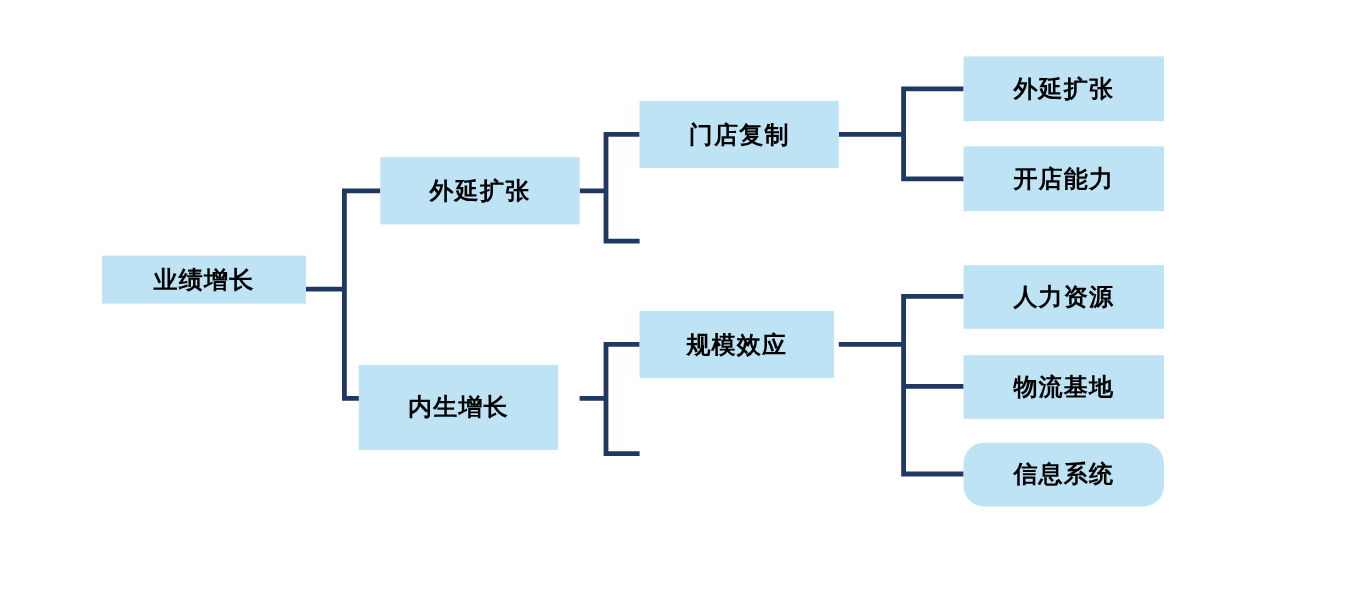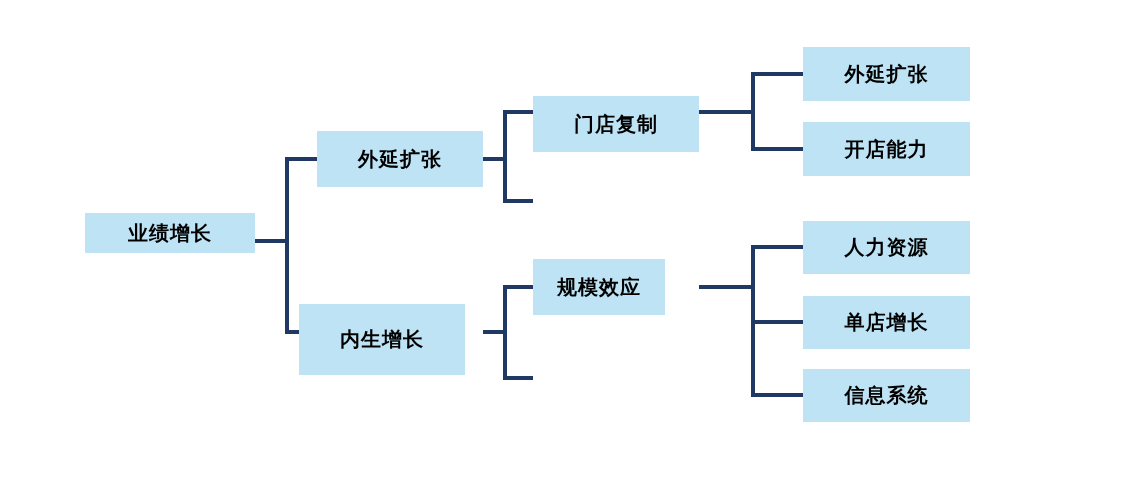--- a/index.html
+++ b/index.html
@@ -58,22 +58,22 @@
     <path d="M483 332 H505 M533 287 H505 V378 H533"></path>
 
     <path d="M699 287 H753 M803 247 H753 V395 H803 M753 322 H803"></path>
   </svg>
 
   <div class="node" style="left:85px; top:213px; width:170px; height:40px;font-family:Liberation Serif, serif;">业绩增长</div>
 
   <div class="node" style="left:317px; top:131px; width:166px; height:56px;">外延扩张</div>
   <div class="node" style="left:299px; top:304px; width:166px; height:71px;">内生增长</div>
 
-  <div class="node" style="left:533px; top:96px; width:166px; height:56px;">门店复制</div>
-  <div class="node" style="left:533px; top:259px; width:132px; height:56px;">规模效应</div>
+  <div class="node" style="left:533px; top:84px; width:166px; height:56px;">门店复制</div>
+  <div class="node" style="left:533px; top:259px; width:162px; height:56px;">规模效应</div>
 
   <div class="node" style="left:803px; top:47px; width:167px; height:54px;">外延扩张</div>
   <div class="node" style="left:803px; top:221px; width:167px; height:53px;">人力资源</div>
   <div class="node" style="left:803px; top:122px; width:167px; height:54px;">开店能力</div>
-  <div class="node" style="left:803px; top:296px; width:167px; height:53px;">单店增长</div>
-  <div class="node" style="left:803px; top:369px; width:167px; height:53px;">信息系统</div>
+  <div class="node" style="left:803px; top:296px; width:167px; height:53px;">物流基地</div>
+  <div class="node" style="left:803px; top:369px; width:167px; height:53px;border-radius:17px;">信息系统</div>
 
 </div>
 
 </body></html>

